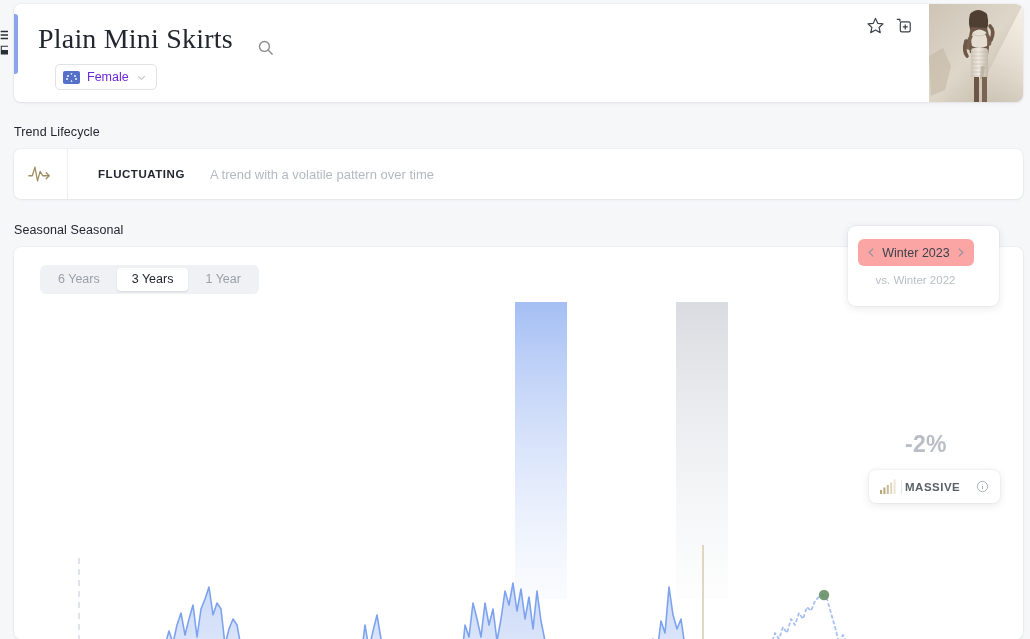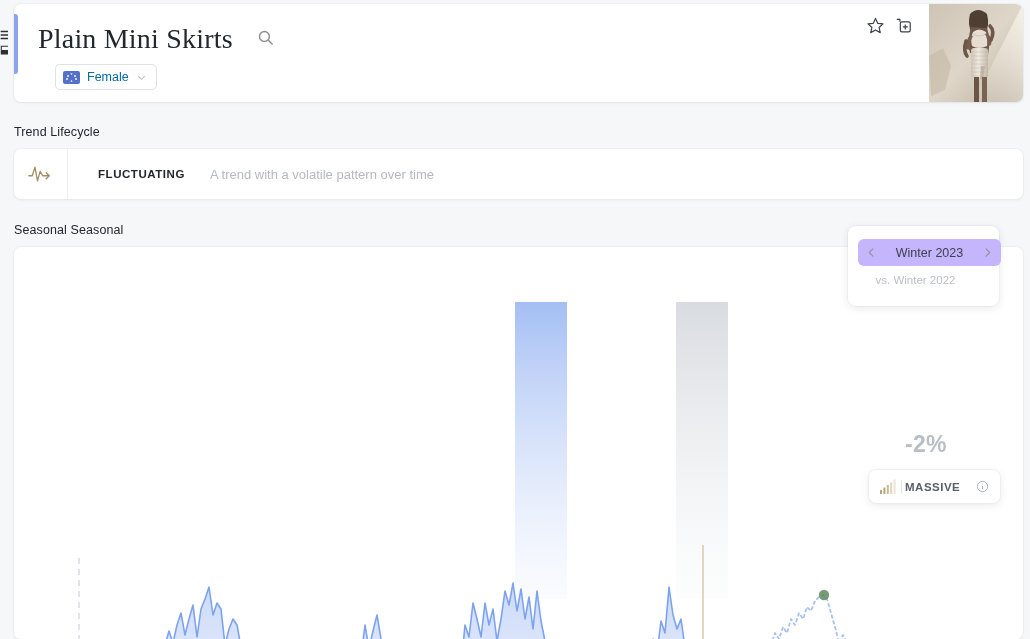--- a/index.html
+++ b/index.html
@@ -22,21 +22,21 @@
   .header-card {
     position: absolute; left: 14px; top: 4px; width: 1009px; height: 98px;
     background: #ffffff; border-radius: 7px;
     box-shadow: 0 1px 3px rgba(22,30,45,.07), 0 0 0 1px rgba(22,30,45,.028);
     overflow: hidden;
   }
   .accent-bar {
     position: absolute; left: 0; top: 10px; width: 4px; height: 60px;
     background: #8aa6e8; border-radius: 0 3px 3px 0;
   }
-  .title-row { position: absolute; left: 24px; top: 18px; display: flex; align-items: flex-start; gap: 24px; }
+  .title-row { position: absolute; left: 24px; top: 18px; display: flex; align-items: flex-end; gap: 24px; }
   .title {
     font-family: "Liberation Serif", serif;
     font-size: 28px; font-weight: 400; color: #22262e; letter-spacing: .2px;
     line-height: 34px;
   }
   .search-icon { width: 17px; height: 17px; margin-top: 7px; opacity: .45; }
 
   .chip {
     position: absolute; left: 41px; top: 60px; height: 26px;
     display: flex; align-items: center; gap: 7px; padding: 0 9px 0 7px;
@@ -46,21 +46,21 @@
   .chip-swatch {
     width: 17px; height: 13px; border-radius: 2px;
     background: #5570c9;
     background-image: radial-gradient(circle at 50% 22%, #c9d4f2 1px, transparent 1.1px),
                       radial-gradient(circle at 28% 38%, #c9d4f2 1px, transparent 1.1px),
                       radial-gradient(circle at 72% 38%, #c9d4f2 1px, transparent 1.1px),
                       radial-gradient(circle at 22% 62%, #c9d4f2 1px, transparent 1.1px),
                       radial-gradient(circle at 78% 62%, #c9d4f2 1px, transparent 1.1px),
                       radial-gradient(circle at 50% 78%, #c9d4f2 1px, transparent 1.1px);
   }
-  .chip-label { font-size: 12.5px; color: #0369a1; }
+  .chip-label { font-size: 12.5px; color: #6d28d9; }
   .chip-caret { width: 11px; height: 11px; opacity: .5; }
 
   .hdr-actions { position: absolute; right: 110px; top: 12px; display: flex; gap: 9px; align-items: center; }
   .hdr-actions svg { width: 19px; height: 19px; cursor: pointer; color: #3a3f48; }
 
   .hero-img {
     position: absolute; right: 0; top: 0; width: 94px; height: 98px;
     border-radius: 0 7px 7px 0; overflow: hidden;
   }
 
@@ -110,22 +110,22 @@
   .seg.active { background: #fff; color: #22262e; box-shadow: 0 1px 2px rgba(22,30,45,.13); }
 
   
   .season-card {
     position: absolute; left: 848px; top: 226px; width: 151px; height: 80px;
     background: #fff; border-radius: 8px;
     box-shadow: 0 2px 9px rgba(22,30,45,.10), 0 0 0 1px rgba(22,30,45,.03);
     z-index: 9;
   }
   .season-nav {
-    position: absolute; left: 10px; top: 13px; width: 143px; height: 27px;
-    background: #c4b5fd; border-radius: 6px;
+    position: absolute; left: 10px; top: 13px; width: 116px; height: 27px;
+    background: #fca5a5; border-radius: 6px;
     display: flex; align-items: center; justify-content: space-between; padding: 0 8px;
   }
   .season-nav svg { width: 11px; height: 11px; color: #8d939d; cursor: pointer; }
   .season-label { font-size: 12.5px; color: #3c424c; font-weight: 400; }
   .season-vs {
     position: absolute; left: 0; right: 16px; top: 48px; text-align: center;
     font-size: 11.5px; color: #b9bec6;
   }
 
   
@@ -243,20 +243,25 @@
       </svg>
     </div>
     <div class="tl-status">FLUCTUATING</div>
     <div class="tl-desc">A trend with a volatile pattern over time</div>
   </div>
 
   <div class="section-title" id="sb-title">Seasonal Seasonal</div>
 
   <div class="sb-card">
 
+    <div class="segmented">
+      <div class="seg">6 Years</div>
+      <div class="seg active">3 Years</div>
+      <div class="seg">1 Year</div>
+    </div>
 
     <svg class="chart" viewBox="0 0 1009 392">
       <defs>
         <linearGradient id="areaFill" x1="0" y1="0" x2="0" y2="1">
           <stop offset="0" stop-color="#c9d8f8" stop-opacity=".95"></stop>
           <stop offset="1" stop-color="#eef3fd" stop-opacity=".35"></stop>
         </linearGradient>
         <linearGradient id="bandBlue" x1="0" y1="0" x2="0" y2="1">
           <stop offset="0" stop-color="#94b3f2" stop-opacity=".85"></stop>
           <stop offset="1" stop-color="#cfdcf8" stop-opacity=".10"></stop>

